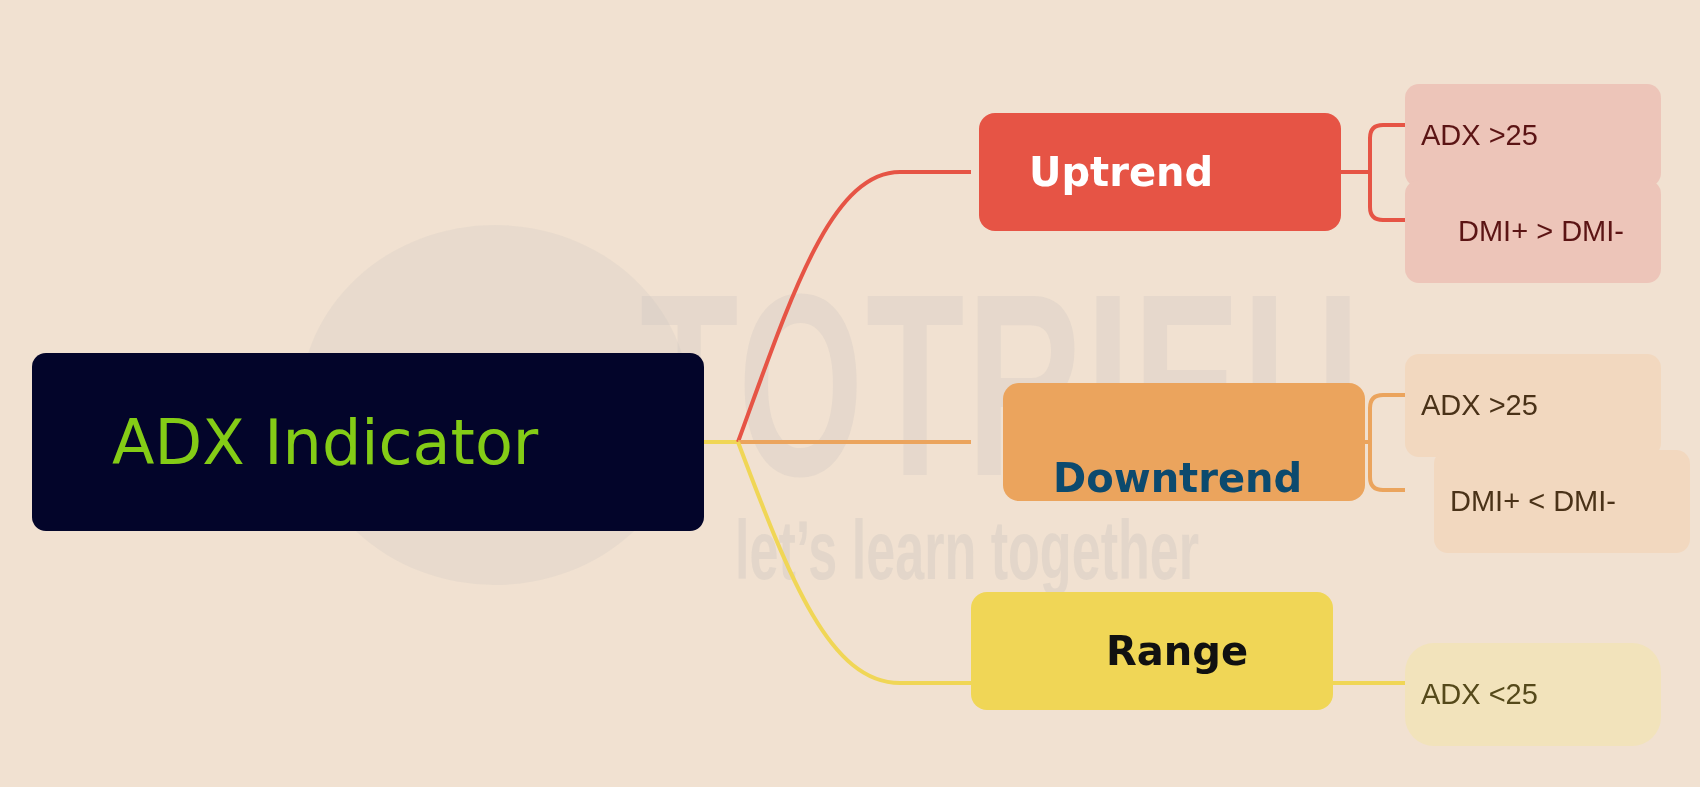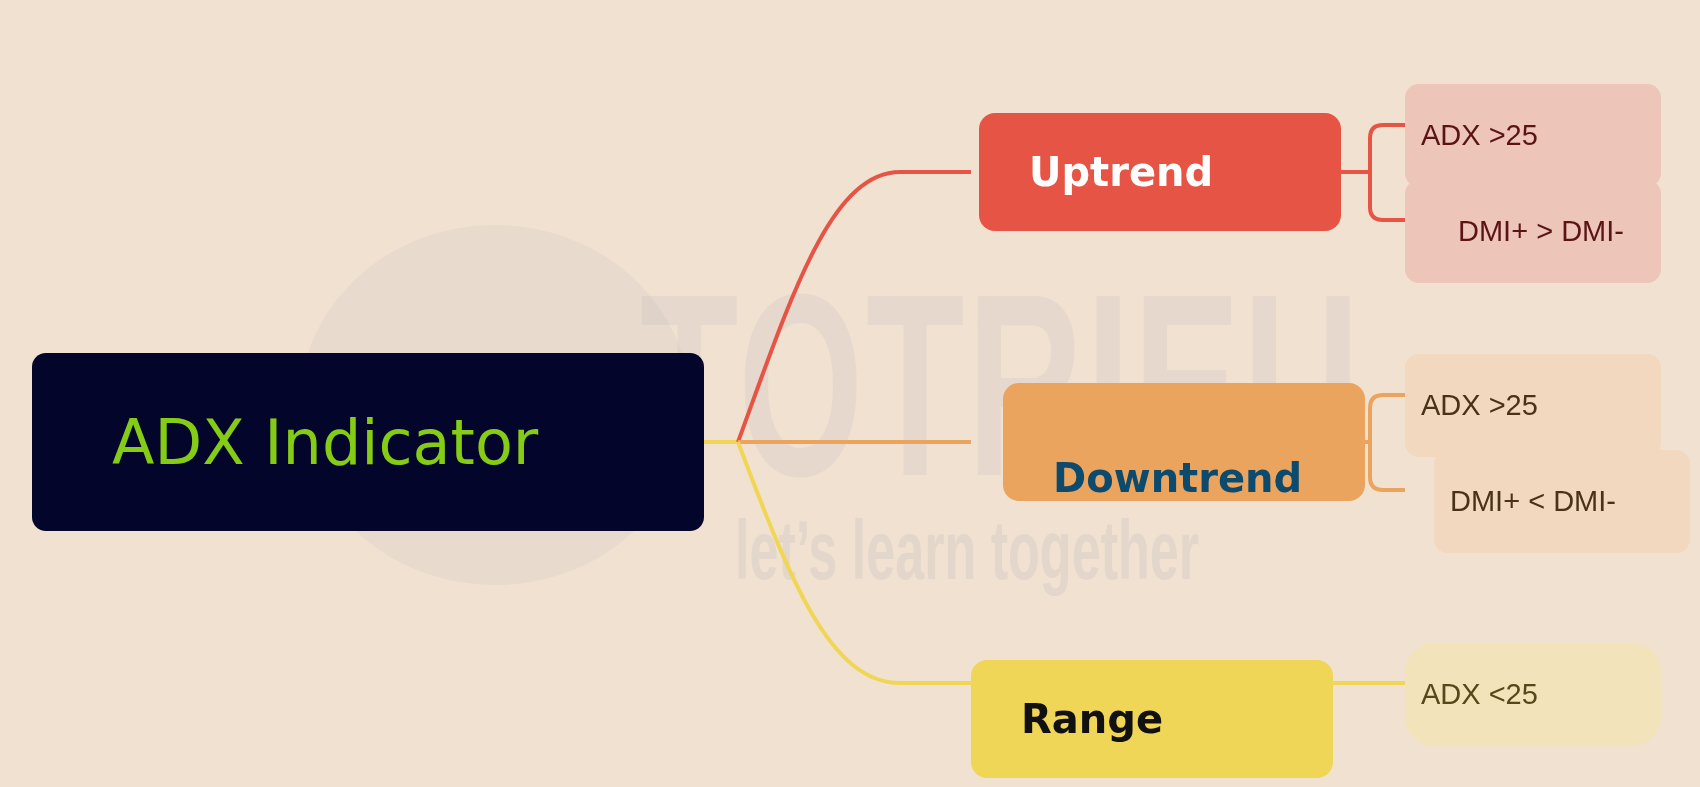--- a/index.html
+++ b/index.html
@@ -7,21 +7,21 @@
   .wm { position:absolute; pointer-events:none; }
   .wm-circle { left:300px; top:225px; width:390px; height:360px; border-radius:50%; background:rgba(200,195,190,0.22); }
   .wm-text { left:640px; top:270px; font-family:"Liberation Sans", sans-serif; font-weight:bold; font-size:260px; line-height:230px; color:rgba(200,195,190,0.28); letter-spacing:4px; transform:scaleX(0.62); transform-origin:left top; white-space:nowrap; }
   .wm-sub { left:735px; top:505px; font-family:"Liberation Sans", sans-serif; font-weight:bold; font-size:84px; line-height:90px; color:rgba(200,195,190,0.35); transform:scaleX(0.62); transform-origin:left top; white-space:nowrap; }
   svg.links { position:absolute; left:0; top:0; }
   .node { position:absolute; display:flex; align-items:center; box-sizing:border-box; }
   .root { left:32px; top:353px; width:672px; height:178px; background:#03052a; border-radius:14px; color:#84cc16; font-size:62px; padding-left:80px; font-weight:500; }
   .branch { width:362px; height:118px; border-radius:16px; padding-left:50px; font-size:40px; font-weight:bold; }
   .b-up { left:971px; top:113px; background:#e65445; color:#fff;margin-left:8px; }
   .b-down { left:1003px; top:383px; background:#eba45d; color:#0c4a6e;align-items:flex-end; }
-  .b-range { left:971px; top:660px; background:#f0d656; color:#111; }
+  .b-range { left:971px; top:592px; background:#f0d656; color:#111;justify-content:center; }
   .leaf { width:256px; height:103px; border-radius:14px; padding-left:16px; font-size:29px; font-family:"Liberation Sans", sans-serif; }
   .l-up { background:#edc5b9; color:#5b1414; }
   .l-down { background:#f2d8bf; color:#4a3218; }
   .l-range { background:#f2e3bb; color:#55491a;border-radius:29px; }
 </style>
 </head>
 <body>
 
 <div class="wm wm-circle"></div>
 <div class="wm wm-text">TOTRIEU</div>

